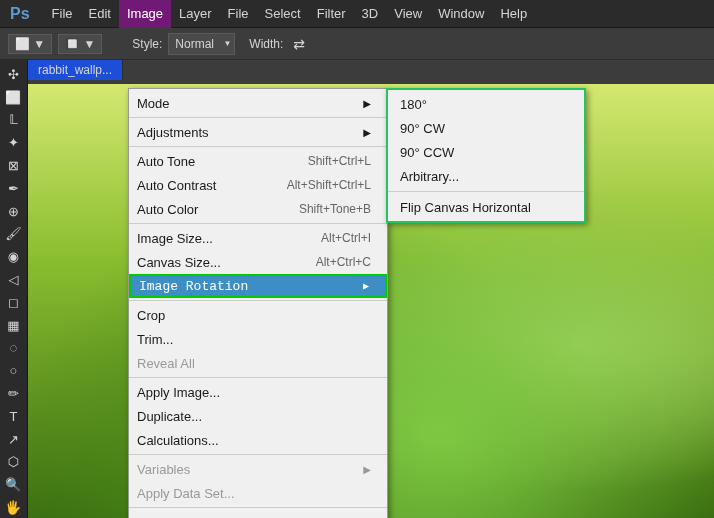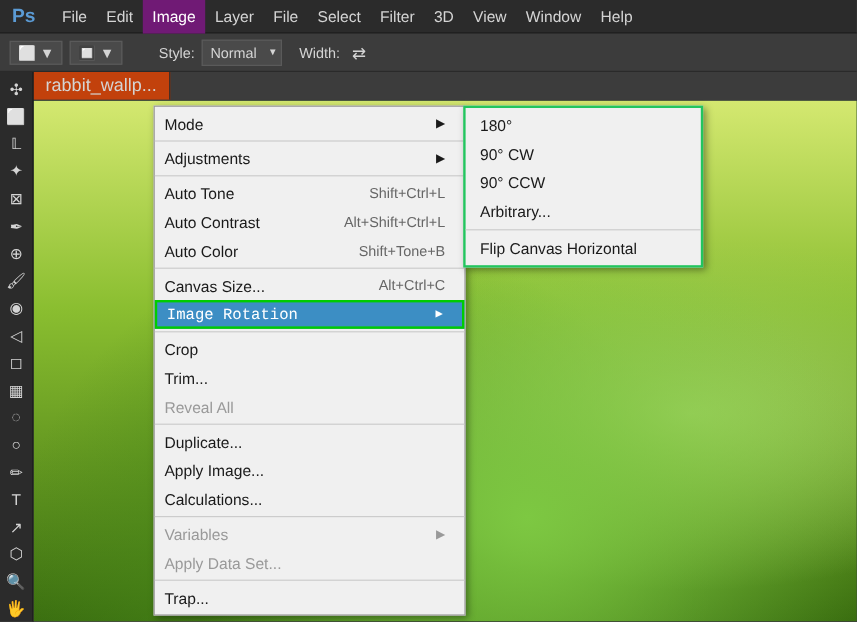--- a/index.html
+++ b/index.html
@@ -131,23 +131,23 @@
       font-size: 13px;
     }
 
     
     .canvas-area {
       flex: 1;
       position: relative;
       overflow: hidden;
     }
     .canvas-tab {
-      background: #c2410c;
-      color: #d4d4d4;
-      font-size: 15px;
+      background: #1d4ed8;
+      color: #d4d4d4;
+      font-size: 12px;
       padding: 3px 10px;
       display: inline-block;
       border-right: 1px solid #2b2b2b;
     }
     .canvas-content {
       position: absolute;
       top: 24px;
       left: 0; right: 0; bottom: 0;
       background: linear-gradient(135deg, #4a7c2f 0%, #6aaa40 30%, #8fc05a 50%, #5a9e2a 70%, #3d7a1a 100%);
       overflow: hidden;
@@ -335,20 +335,24 @@
           <span class="shortcut">Alt+Shift+Ctrl+L</span>
         </div>
         <div class="drop-item">
           <span>Auto Color</span>
           <span class="shortcut">Shift+Tone+B</span>
         </div>
       </div>
 
       <div class="menu-section">
         <div class="drop-item">
+          <span>Image Size...</span>
+          <span class="shortcut">Alt+Ctrl+I</span>
+        </div>
+        <div class="drop-item">
           <span>Canvas Size...</span>
           <span class="shortcut">Alt+Ctrl+C</span>
         </div>
         <div class="drop-item highlighted">
           <span>Image Rotation</span>
           <span class="arrow-right">▶</span>
         </div>
       </div>
 
       <div class="menu-section">
@@ -358,24 +362,24 @@
         <div class="drop-item">
           <span>Trim...</span>
         </div>
         <div class="drop-item disabled">
           <span>Reveal All</span>
         </div>
       </div>
 
       <div class="menu-section">
         <div class="drop-item">
+          <span>Apply Image...</span>
+        </div>
+        <div class="drop-item">
           <span>Duplicate...</span>
-        </div>
-        <div class="drop-item">
-          <span>Apply Image...</span>
         </div>
         <div class="drop-item">
           <span>Calculations...</span>
         </div>
       </div>
 
       <div class="menu-section">
         <div class="drop-item disabled">
           <span>Variables</span>
           <span class="arrow-right">▶</span>

